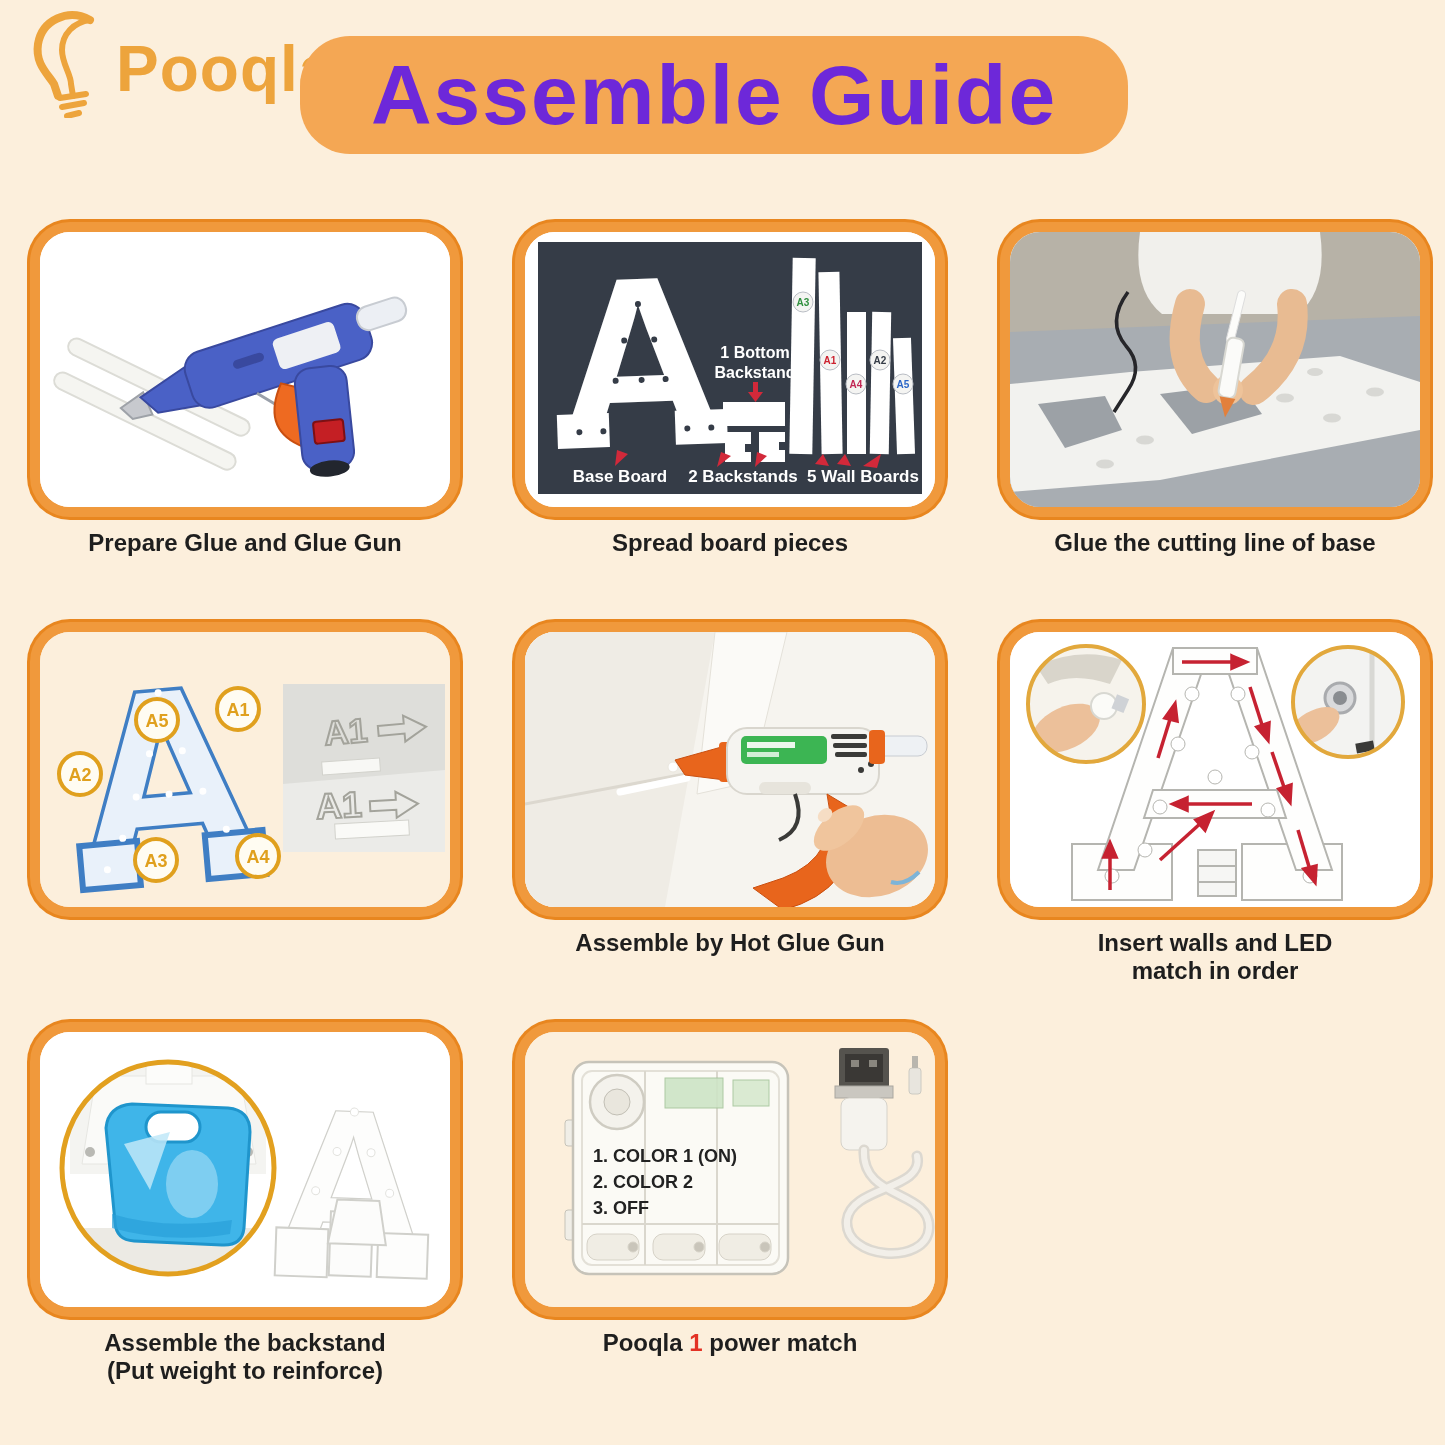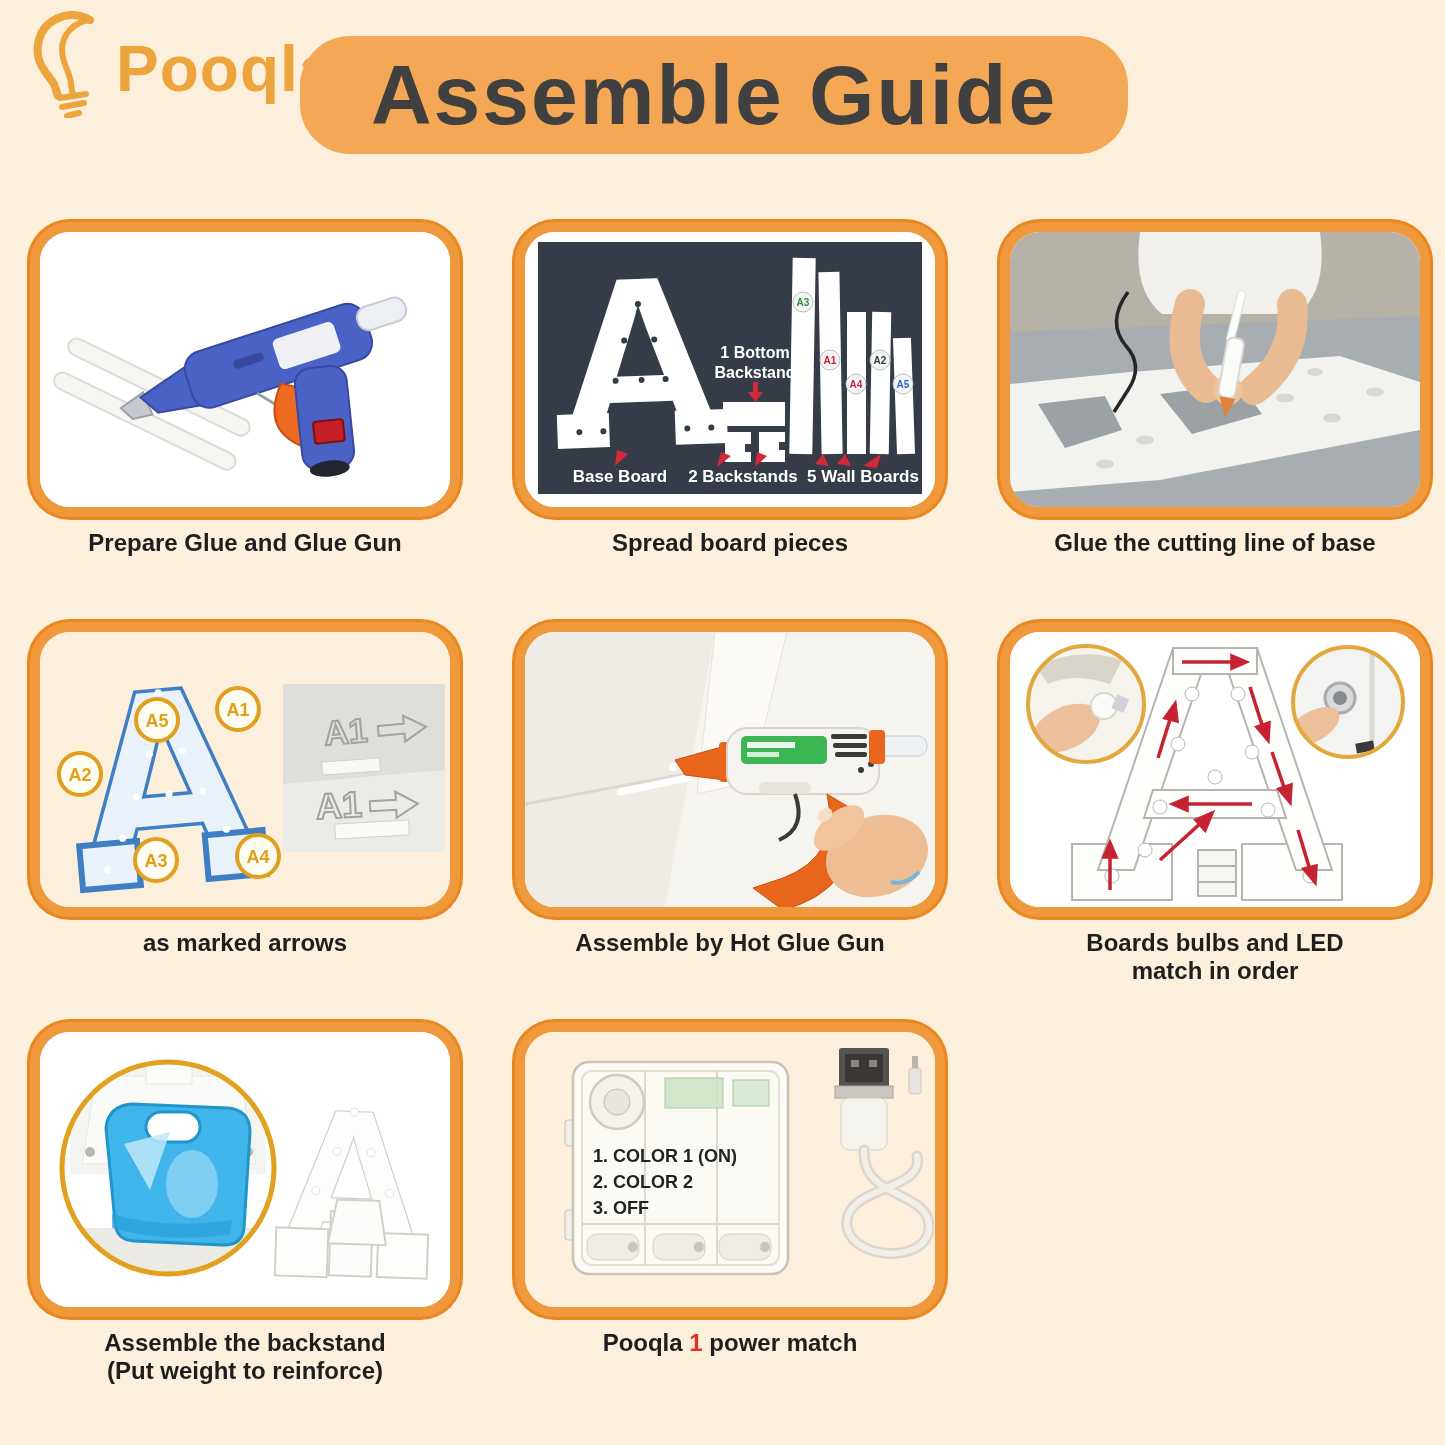--- a/index.html
+++ b/index.html
@@ -4,21 +4,21 @@
 <style>
   html,body{margin:0;padding:0;}
   .page{position:relative;width:1445px;height:1445px;background:#fcefdc;overflow:hidden;
         font-family:"Liberation Sans",sans-serif;}
   svg text{font-family:"Liberation Sans",sans-serif;}
   
   .logo{position:absolute;left:26px;top:6px;display:flex;align-items:flex-start;}
   .logo-text{font-size:64px;font-weight:bold;color:#eda43c;letter-spacing:1px;margin-top:26px;margin-left:-6px;}
   .banner{position:absolute;left:300px;top:36px;width:828px;height:118px;background:#f4a754;
           border-radius:50px;display:flex;align-items:center;justify-content:center;}
-  .banner-text{font-size:84px;font-weight:bold;color:#404040;letter-spacing:2px;}
+  .banner-text{font-size:84px;font-weight:bold;color:#6d28d9;letter-spacing:2px;}
   
   .grid{position:absolute;left:30px;top:222px;display:grid;
         grid-template-columns:430px 430px 430px;column-gap:55px;grid-auto-rows:400px;}
   .card{box-sizing:border-box;width:430px;height:295px;background:#ffffff;
         border:10px solid #f0993c;border-radius:40px;box-shadow:0 0 0 3px #e8861f;
         overflow:hidden;}
   .card.peach{background:#fcefdc;}
   .card svg{display:block;}
   .caption{margin-top:12px;text-align:center;font-size:24px;font-weight:bold;color:#1e1e1e;line-height:1.18;}
   .caption .red{color:#e33124;}
@@ -222,21 +222,20 @@
             <g stroke="#a3a39b" stroke-width="2" fill="none">
               <text x="284" y="112" font-size="34" font-weight="bold" transform="rotate(-5 300 100)">A1</text>
               <path d="M338,92 h26 v-8 l22,13 l-22,13 v-8 h-26 z" transform="rotate(-5 360 95)"></path>
               <text x="276" y="186" font-size="36" font-weight="bold" transform="rotate(-3 295 176)">A1</text>
               <path d="M330,168 h26 v-8 l22,13 l-22,13 v-8 h-26 z" transform="rotate(-3 352 172)"></path>
             </g>
           </g>
         </svg>
       </div>
       <div class="caption">
-        <div>as marked arrows</div>
       </div>
     </div>
 
     <div class="step">
       <div class="card">
         <svg width="410" height="275" viewBox="0 0 410 275">
           <rect width="410" height="275" fill="#f6f4ef"></rect>
           <polygon points="0,0 190,0 140,275 0,275" fill="#efece5"></polygon>
           <polygon points="190,0 262,0 226,150 172,162" fill="#fbfaf7" stroke="#e4e1d9"></polygon>
           <path d="M0,172 L160,142 L236,120" stroke="#dcd8cf" stroke-width="3" fill="none"></path>
@@ -342,21 +341,21 @@
               <circle cx="330" cy="66" r="15" fill="#d9dadc" stroke="#a9abae" stroke-width="3"></circle>
               <circle cx="330" cy="66" r="7" fill="#898c90"></circle>
               <ellipse cx="304" cy="94" rx="28" ry="15" fill="#ecc09a" transform="rotate(-30 304 94)"></ellipse>
               <rect x="346" y="110" width="18" height="10" fill="#3a3a38" transform="rotate(-10 355 115)"></rect>
             </g>
             <circle cx="338" cy="70" r="55" fill="none" stroke="#e2a83c" stroke-width="4"></circle>
           </g>
         </svg>
       </div>
       <div class="caption">
-        <div>Boards bulbs and LED</div>
+        <div>Insert walls and LED</div>
         <div>match in order</div>
       </div>
     </div>
 
     <div class="step">
       <div class="card">
         <svg width="410" height="275" viewBox="0 0 410 275">
           <rect width="410" height="275" fill="#ffffff"></rect>
           <defs>
               <clipPath id="inset-bag">

